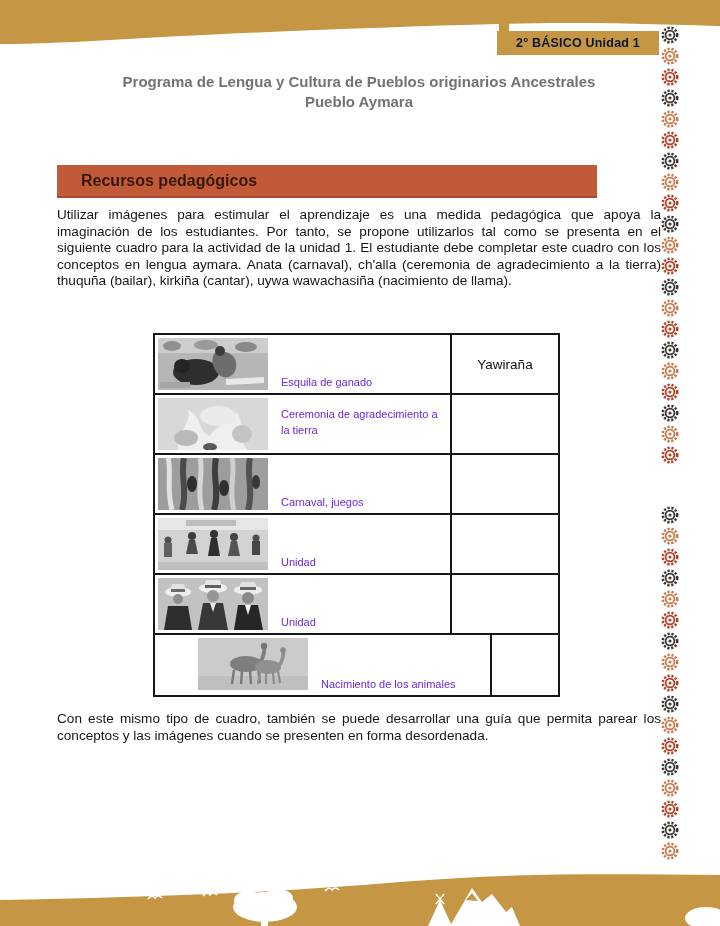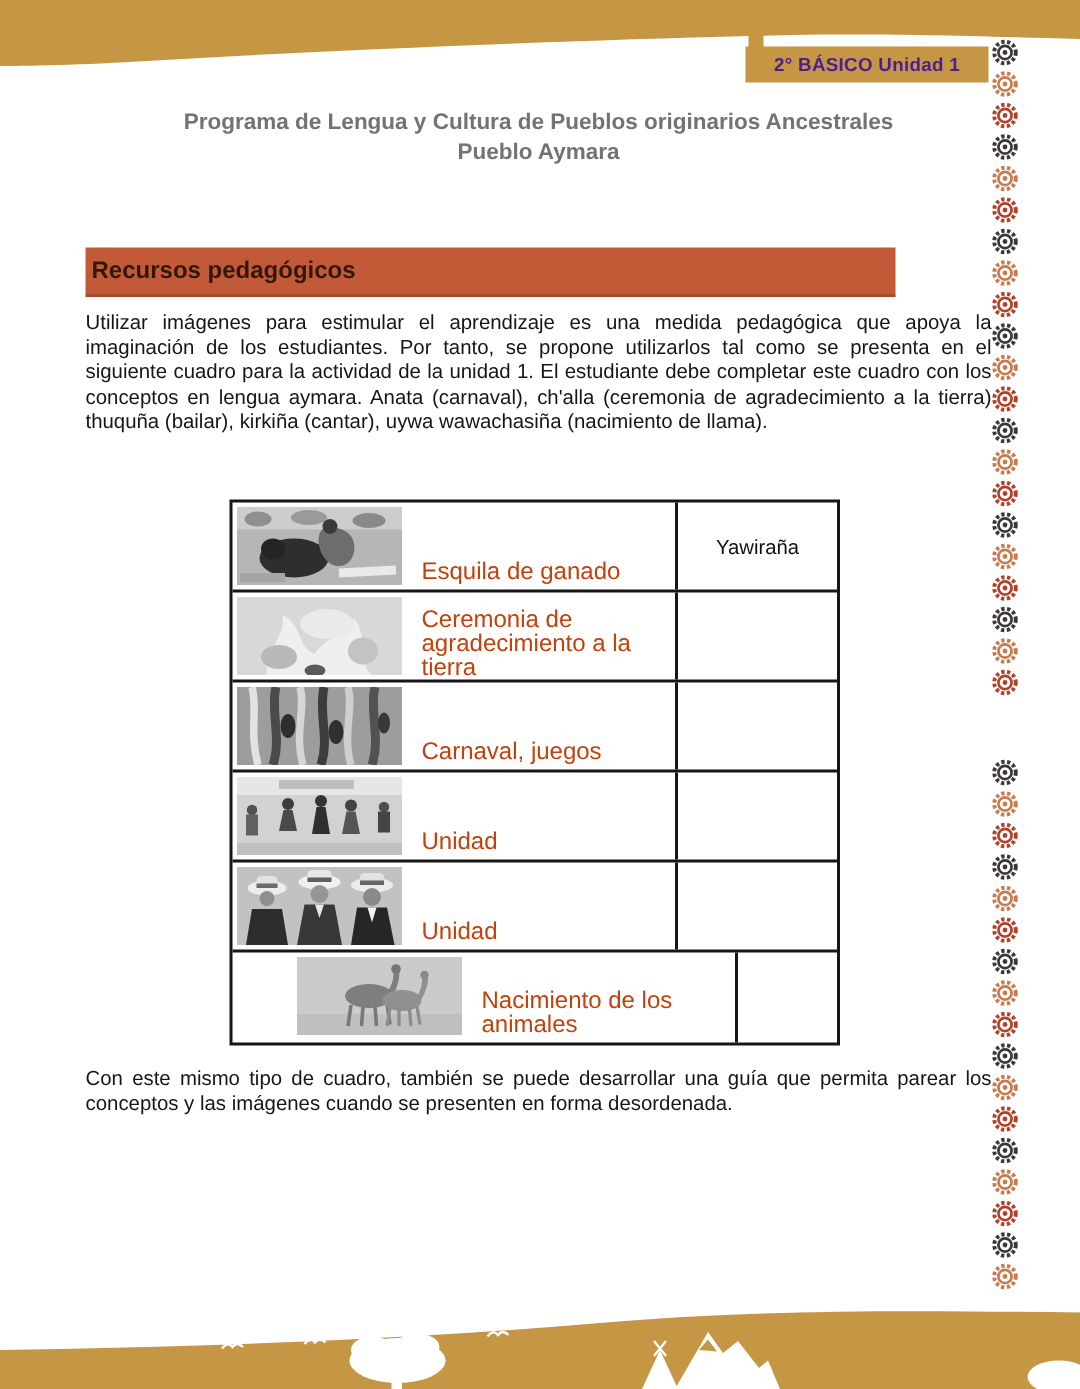--- a/index.html
+++ b/index.html
@@ -12,53 +12,53 @@
   }
   *{margin:0;padding:0;box-sizing:border-box;}
   html,body{background:#ffffff;}
   body{font-family:"Liberation Sans",sans-serif;color:var(--ink);}
   .page{position:relative;width:720px;height:926px;background:#fff;overflow:hidden;}
 
   
   .top-band{position:absolute;left:0;top:0;width:720px;height:56px;}
   .tan-fill{fill:var(--tan);}
   .unit-badge{position:absolute;left:497px;top:31px;width:162px;height:24px;
-    background:var(--tan);color:#4c1d95;font-size:12.5px;font-weight:bold;
+    background:var(--tan);color:#0f172a;font-size:12.5px;font-weight:bold;
     text-align:center;line-height:24px;letter-spacing:.2px;}
 
   
   .gear-col{position:absolute;left:660px;display:flex;flex-direction:column;gap:1px;}
   #gears-top{top:25px;}
   #gears-bottom{top:505px;}
   .gear-col svg{display:block;}
 
   
   .doc-title{position:absolute;left:57px;top:72px;width:604px;text-align:center;
     font-size:15px;font-weight:bold;line-height:20px;color:#737373;}
 
   
   .section-banner{position:absolute;left:57px;top:165px;width:540px;height:33px;
     background:var(--banner);border-bottom:2px solid rgba(120,45,20,.35);
-    font-size:16px;font-weight:bold;color:#33180a;line-height:31px;padding-left:4px;}
+    font-size:16px;font-weight:bold;color:#33180a;line-height:31px;padding-left:24px;}
 
   
   .para{position:absolute;left:57px;width:604px;font-size:13.6px;line-height:16.6px;
     text-align:justify;color:#161616;}
   #intro-para{top:207px;}
   #footer-para{top:711px;}
 
   
   .activity-table{position:absolute;left:153px;top:333px;width:407px;border:2px solid #161616;background:#fff;}
   .t-row{display:flex;height:60px;border-bottom:2px solid #161616;}
   .t-row:last-child{border-bottom:none;margin-left:40px;}
   .cell-left{width:297px;border-right:2px solid #161616;position:relative;}
   .cell-right{flex:1;display:flex;align-items:center;justify-content:center;}
   .cell-photo{position:absolute;left:3px;top:3px;width:110px;height:52px;}
   .cell-photo svg{display:block;width:110px;height:52px;}
-  .row-label{position:absolute;left:126px;bottom:3px;width:168px;font-size:16px;line-height:16px;color:#c2410c;}
+  .row-label{position:absolute;left:126px;bottom:3px;width:168px;font-size:11px;line-height:16px;color:#6d28d9;}
   .row-label.mid{bottom:auto;top:11px;}
   .answer-header{font-size:13.5px;font-weight:normal;color:#111;}
 
   
   .bottom-band{position:absolute;left:0;top:860px;width:720px;height:66px;}
 </style>
 </head>
 <body>
 
 <div class="page">

